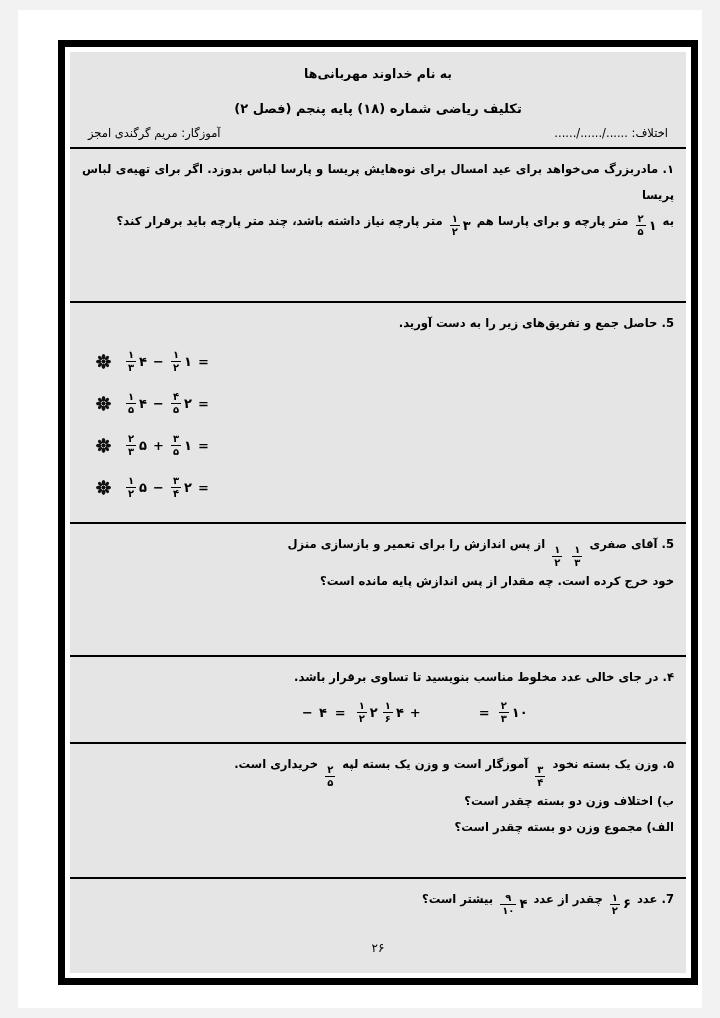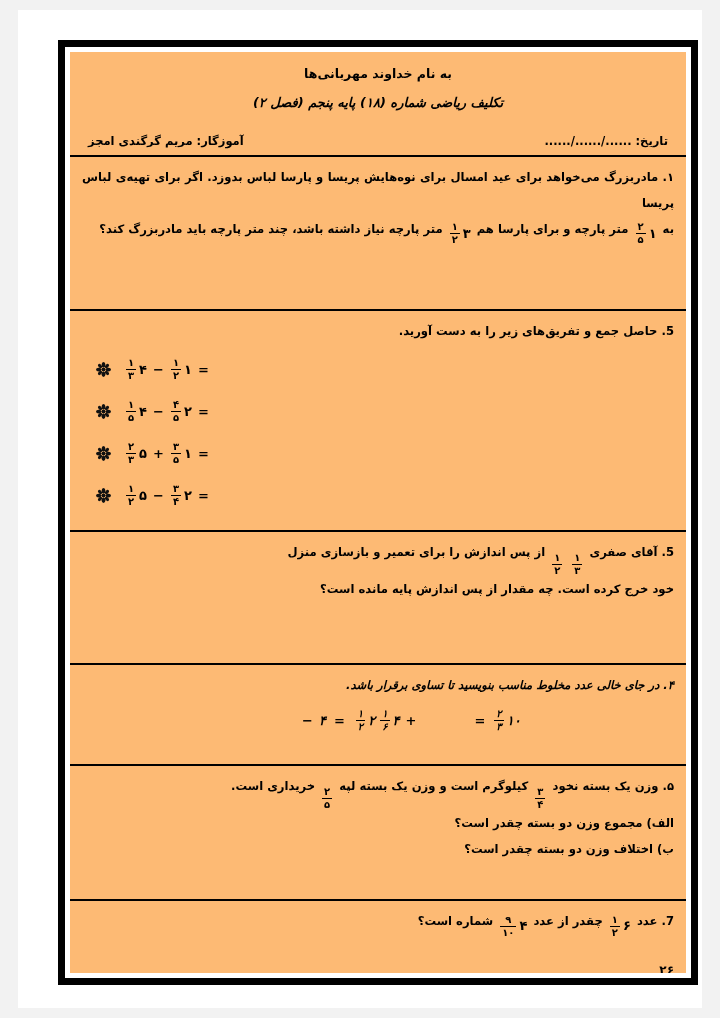--- a/index.html
+++ b/index.html
@@ -45,51 +45,50 @@
     background: #fff;
   }
 
   .sheet {
     position: absolute;
     left: 52px;
     top: 42px;
     width: 616px;
     height: 921px;
     box-sizing: border-box;
-    background: #fdba74;
+    background: #e5e5e5;
     overflow: hidden;
   }
 
   
   .header {
     padding: 12px 14px 4px 14px;
     text-align: center;
   }
   .basmala {
     font-size: 12.5px;
     font-weight: bold;
     color: #000;
     line-height: 1.6;
   }
   .doc-title {
     font-size: 13px;
     font-weight: bold;
     color: #000;
-    margin-top: 9px;
+    margin-top: 15px;
     line-height: 1.6;
-    font-style: italic;
   }
   .meta-row {
     display: flex;
     flex-direction: row-reverse;
     justify-content: space-between;
     align-items: baseline;
     font-size: 11.5px;
-    font-weight: bold;
-    margin-top: 20px;
+    font-weight: normal;
+    margin-top: 6px;
     padding: 0 4px 3px 4px;
   }
 
   .rule-thick {
     border-top: 2.4px solid #000;
     margin: 0;
   }
 
   
   .qblock {
@@ -199,42 +198,42 @@
   .eq-gap-right { margin-left: 150px; }
   .blankbox {
     display: inline-block;
     width: 48px;
     height: 16px;
   }
   .spacer-md { height: 30px; }
   .spacer-lg { height: 54px; }
 
   .pagenum {
-    text-align: right;
+    text-align: center;
     font-size: 12px;
-    font-weight: bold;
+    font-weight: normal;
     padding-top: 22px;
     color: #000;
   }
 </style>
 </head>
 <body>
 
 <div class="page-canvas">
   <div class="frame-outer"></div>
   <div class="frame-inner"></div>
 
   <div class="sheet">
 
     <div class="header">
       <div class="basmala">به نام خداوند مهربانی‌ها</div>
       <div class="doc-title">تکلیف ریاضی شماره (۱۸) پایه پنجم (فصل ۲)</div>
       <div class="meta-row">
         <span>آموزگار: مریم گرگندی امجز</span>
-        <span>تاریخ: ....../....../......</span>
+        <span>اختلاف: ....../....../......</span>
       </div>
     </div>
     <div class="rule-thick"></div>
 
     <div class="qblock">
       <div class="qline">۱. مادربزرگ می‌خواهد برای عید امسال برای نوه‌هایش پریسا و پارسا لباس بدوزد. اگر برای تهیه‌ی لباس پریسا</div>
       <div class="qline right">
         <span>به</span>
         <span class="mixed">
           <span class="whole">۱</span>
@@ -244,21 +243,21 @@
           </span>
         </span>
         <span>متر پارچه و برای پارسا هم</span>
         <span class="mixed">
           <span class="whole">۳</span>
           <span class="frac">
             <span class="num">۱</span>
             <span class="den">۲</span>
           </span>
         </span>
-        <span>متر پارچه نیاز داشته باشد، چند متر پارچه باید مادربزرگ کند؟</span>
+        <span>متر پارچه نیاز داشته باشد، چند متر پارچه باید برقرار کند؟</span>
       </div>
       <div class="spacer-lg"></div>
     </div>
     <div class="rule-thick"></div>
 
     <div class="qblock">
       <div class="qline right">5. حاصل جمع و تفریق‌های زیر را به دست آورید.</div>
       <div class="expr-list">
 
         <div class="expr-row">
@@ -424,21 +423,21 @@
             <span class="den">۲</span>
           </span>
         </span>
         <span>از پس اندازش را برای تعمیر و بازسازی منزل</span>
       </div>
       <div class="qline right">خود خرج کرده است. چه مقدار از پس اندازش پایه مانده است؟</div>
       <div class="spacer-lg"></div>
     </div>
     <div class="rule-thick"></div>
 
-    <div class="qblock" style="padding-bottom:18px;font-style:italic;">
+    <div class="qblock" style="padding-bottom:4px;">
       <div class="qline right">۴. در جای خالی عدد مخلوط مناسب بنویسید تا تساوی برقرار باشد.</div>
       <div class="eqstrip">
 
         <div class="eq-item eq-gap-right">
           <span class="blankbox"></span>
           <span class="op">−</span>
           <span class="whole">۴</span>
           <span class="eq" style="margin:0 8px;">=</span>
           <span class="mixed">
             <span class="whole">۲</span>
@@ -475,31 +474,31 @@
 
     <div class="qblock">
       <div class="qline right">
         <span>۵. وزن یک بسته نخود</span>
         <span class="mixed">
           <span class="frac">
             <span class="num">۳</span>
             <span class="den">۴</span>
           </span>
         </span>
-        <span>کیلوگرم است و وزن یک بسته لپه</span>
+        <span>آموزگار است و وزن یک بسته لپه</span>
         <span class="mixed">
           <span class="frac">
             <span class="num">۲</span>
             <span class="den">۵</span>
           </span>
         </span>
         <span>خریداری است.</span>
       </div>
+      <div class="qline right">ب) اختلاف وزن دو بسته چقدر است؟</div>
       <div class="qline right">الف) مجموع وزن دو بسته چقدر است؟</div>
-      <div class="qline right">ب) اختلاف وزن دو بسته چقدر است؟</div>
       <div class="spacer-md"></div>
     </div>
     <div class="rule-thick"></div>
 
     <div class="qblock">
       <div class="qline right">
         <span>7. عدد</span>
         <span class="mixed">
           <span class="whole">۶</span>
           <span class="frac">
@@ -508,19 +507,19 @@
           </span>
         </span>
         <span>چقدر از عدد</span>
         <span class="mixed">
           <span class="whole">۴</span>
           <span class="frac">
             <span class="num">۹</span>
             <span class="den">۱۰</span>
           </span>
         </span>
-        <span>شماره است؟</span>
+        <span>بیشتر است؟</span>
       </div>
       <div class="pagenum">۲۶</div>
     </div>
 
   </div>
 </div>
 
 </body></html>

